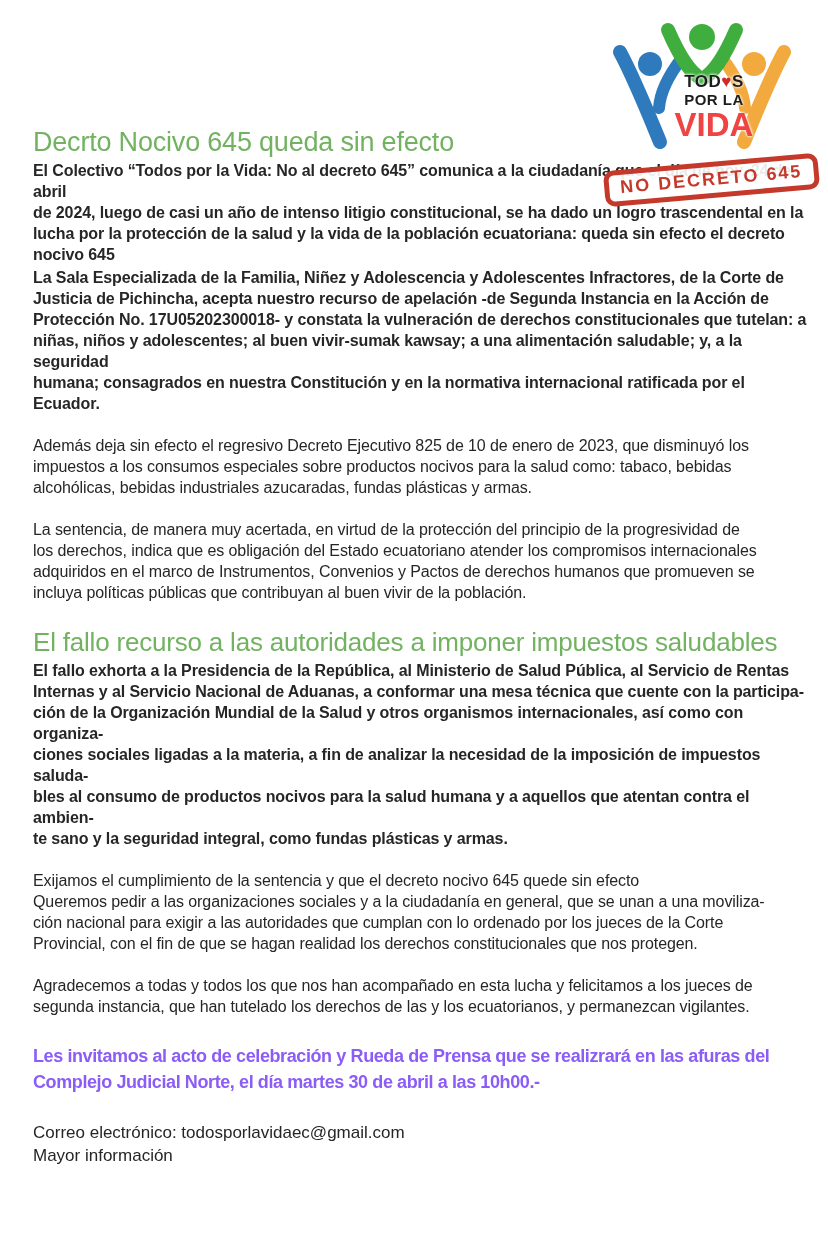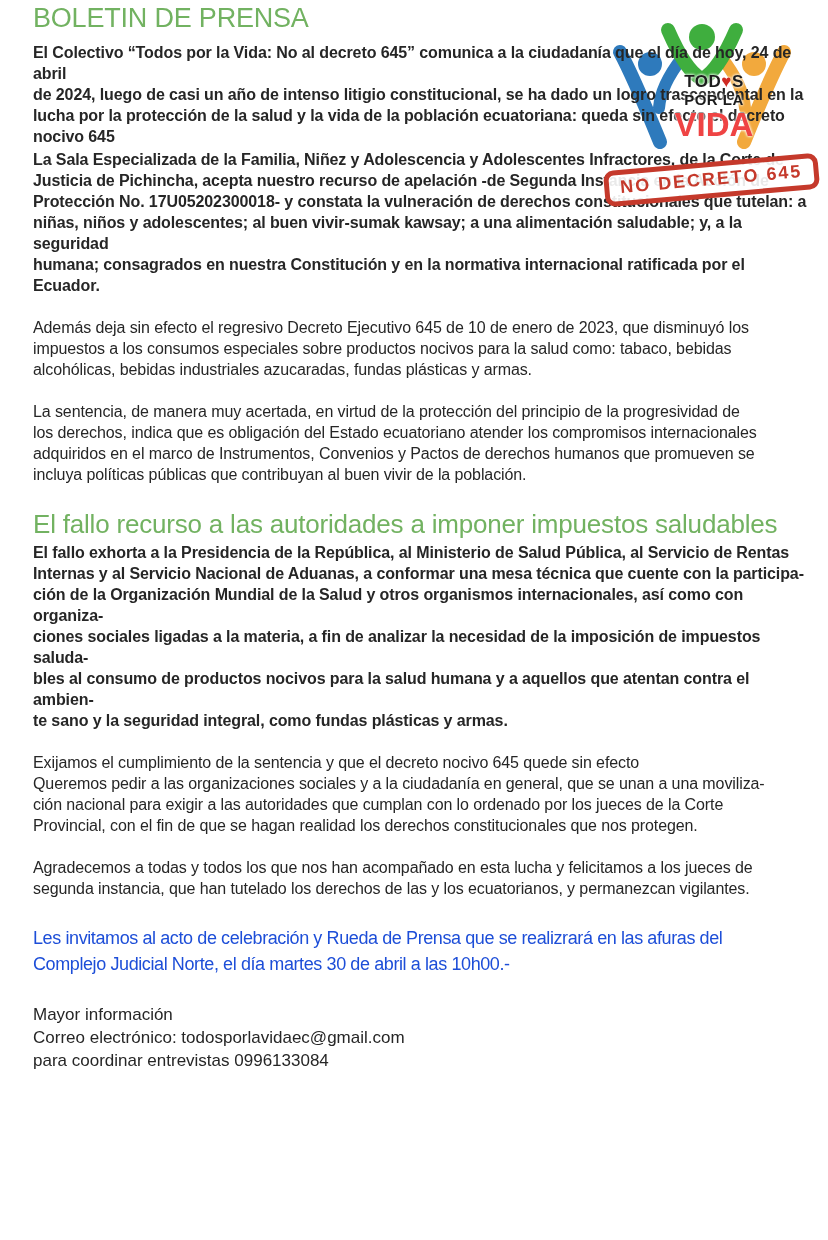--- a/index.html
+++ b/index.html
@@ -45,22 +45,22 @@
     line-height: 21px;
     letter-spacing: -0.1px;
     white-space: pre-line;
     color: #262626;
   }
   p.body-par.tight { margin-top: 2px; font-weight: bold; }
   p.intro { margin-top: 4px; }
   .invitation {
     margin: 26px 0 0 0;
     font-size: 18px;
-    font-weight: normal;
-    color: #1d4ed8;
+    font-weight: bold;
+    color: #8b5cf6;
     line-height: 26px;
     letter-spacing: -0.4px;
     white-space: pre-line;
   }
   .footer {
     margin-top: 26px;
     font-size: 17px;
     line-height: 23px;
   }
 
@@ -131,32 +131,32 @@
   <div class="wordmark">
     <div class="w1"><span>TOD</span><span class="heart">♥</span><span>S</span></div>
     <div class="w2">POR LA</div>
     <div class="w3">VIDA</div>
   </div>
   <div class="stamp">NO DECRETO 645</div>
 </div>
 
 <div class="content">
 
-  <h2 class="subtitle">BOLETIN DE PRENSA</h2>
+  <h1 class="title">Decrto Nocivo 645 queda sin efecto</h1>
   <p class="body-par intro tight">El Colectivo “Todos por la Vida: No al decreto 645” comunica a la ciudadanía que el día de hoy, 24 de abril
 de 2024, luego de casi un año de intenso litigio constitucional, se ha dado un logro trascendental en la
 lucha por la protección de la salud y la vida de la población ecuatoriana: queda sin efecto el decreto
 nocivo 645</p>
 
   <p class="body-par tight">La Sala Especializada de la Familia, Niñez y Adolescencia y Adolescentes Infractores, de la Corte de
 Justicia de Pichincha, acepta nuestro recurso de apelación -de Segunda Instancia en la Acción de
 Protección No. 17U05202300018- y constata la vulneración de derechos constitucionales que tutelan: a
 niñas, niños y adolescentes; al buen vivir-sumak kawsay; a una alimentación saludable; y, a la seguridad
 humana; consagrados en nuestra Constitución y en la normativa internacional ratificada por el Ecuador.</p>
-  <p class="body-par">Además deja sin efecto el regresivo Decreto Ejecutivo 645 de 10 de enero de 2023, que disminuyó los
+  <p class="body-par">Además deja sin efecto el regresivo Decreto Ejecutivo 825 de 10 de enero de 2023, que disminuyó los
 impuestos a los consumos especiales sobre productos nocivos para la salud como: tabaco, bebidas
 alcohólicas, bebidas industriales azucaradas, fundas plásticas y armas.</p>
   <p class="body-par">La sentencia, de manera muy acertada, en virtud de la protección del principio de la progresividad de
 los derechos, indica que es obligación del Estado ecuatoriano atender los compromisos internacionales
 adquiridos en el marco de Instrumentos, Convenios y Pactos de derechos humanos que promueven se
 incluya políticas públicas que contribuyan al buen vivir de la población.</p>
 
   <h3 class="section-heading">El fallo recurso a las autoridades a imponer impuestos saludables</h3>
   <p class="body-par tight">El fallo exhorta a la Presidencia de la República, al Ministerio de Salud Pública, al Servicio de Rentas
 Internas y al Servicio Nacional de Aduanas, a conformar una mesa técnica que cuente con la participa-
@@ -168,18 +168,17 @@
 Queremos pedir a las organizaciones sociales y a la ciudadanía en general, que se unan a una moviliza-
 ción nacional para exigir a las autoridades que cumplan con lo ordenado por los jueces de la Corte
 Provincial, con el fin de que se hagan realidad los derechos constitucionales que nos protegen.</p>
   <p class="body-par">Agradecemos a todas y todos los que nos han acompañado en esta lucha y felicitamos a los jueces de
 segunda instancia, que han tutelado los derechos de las y los ecuatorianos, y permanezcan vigilantes.</p>
 
   <p class="invitation">Les invitamos al acto de celebración y Rueda de Prensa que se realizrará en las afuras del
 Complejo Judicial Norte, el día martes 30 de abril a las 10h00.-</p>
 
   <div class="footer">
+    <div>Correo electrónico: todosporlavidaec@gmail.com</div>
     <div>Mayor información</div>
-    <div>Correo electrónico: todosporlavidaec@gmail.com</div>
-    <div>para coordinar entrevistas 0996133084</div>
   </div>
 
 </div>
 
 </body></html>

